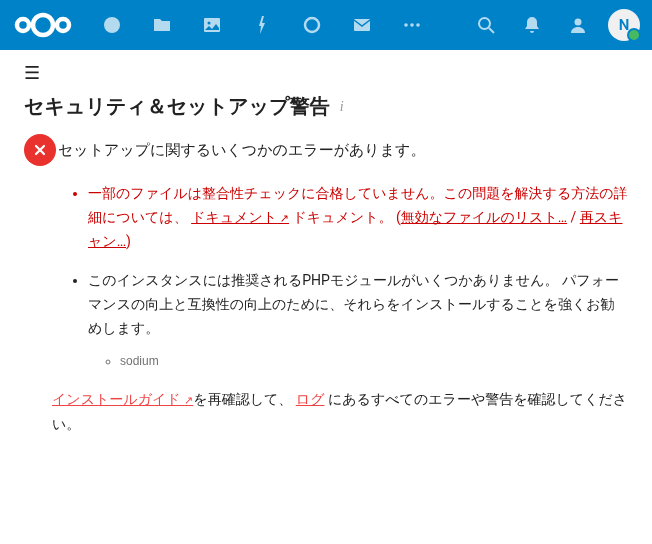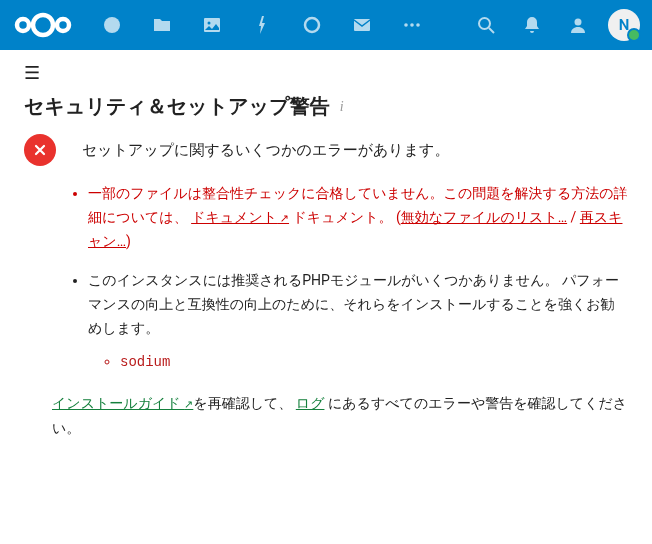--- a/index.html
+++ b/index.html
@@ -9,31 +9,31 @@
 .nav-icons { display: flex; gap: 6px; flex: 1; }
 .nav-icon { width: 44px; height: 44px; display: flex; align-items: center; justify-content: center; color: rgba(255,255,255,0.7); cursor: pointer; border-radius: 4px; }
 .right-icons { display: flex; align-items: center; gap: 2px; }
 .avatar { width: 32px; height: 32px; border-radius: 50%; background: #f0f0f0; display: flex; align-items: center; justify-content: center; color: #0082c9; font-weight: 600; font-size: 15px; position: relative; margin-left: 6px; }
 .avatar::after { content: ''; position: absolute; bottom: -1px; right: -1px; width: 10px; height: 10px; background: #46ba61; border-radius: 50%; border: 2px solid #0082c9; }
 .content { padding: 12px 24px 24px 24px; color: #222; }
 .menu-toggle { font-size: 18px; margin-bottom: 10px; cursor: pointer; display: inline-block; }
 h2 { font-size: 20px; font-weight: 700; margin-bottom: 14px; display: flex; align-items: center; gap: 10px; }
 .info-icon { font-size: 14px; color: #999; font-weight: 400; font-style: italic; font-family: serif; }
 .intro { color: #555; line-height: 1.7; font-size: 14px; margin-bottom: 18px; }
-.error-row { display: flex; align-items: center; gap: 26px; margin-bottom: 16px; }
+.error-row { display: flex; align-items: center; gap: 2px; margin-bottom: 16px; }
 .error-badge { width: 32px; height: 32px; min-width: 32px; border-radius: 50%; background: #e9322d; display: flex; align-items: center; justify-content: center; }
 .error-text { font-size: 15px; color: #222; }
 ul.issues { list-style: disc; padding-left: 64px; margin-bottom: 16px; }
 ul.issues > li { margin-bottom: 16px; line-height: 1.7; font-size: 14px; }
 ul.issues > li.red { color: #c00; }
 ul.issues > li.red a { color: #c00; }
 ul.sub { list-style: circle; padding-left: 32px; margin-top: 10px; }
-ul.sub li { font-family: Liberation Mono, monospace; font-size: 14px; color: #b91c1c; }
+ul.sub li { font-family: Liberation Sans, sans-serif; font-size: 12px; color: #737373; }
 .footer-text { font-size: 14px; line-height: 1.8; margin-bottom: 16px; padding-left: 28px; }
-.footer-text a { color: #15803d; text-decoration: underline; }
+.footer-text a { color: #ef4444; text-decoration: underline; }
 .ext::after { content: ' ↗'; font-size: 11px; }
 </style>
 </head>
 <body>
 
 <div class="topbar">
   <div class="logo">
     <svg width="62" height="34" viewBox="0 0 62 34">
         <g fill="none" stroke="#fff" stroke-width="4.5">
           <circle cx="31" cy="17" r="10"></circle>

